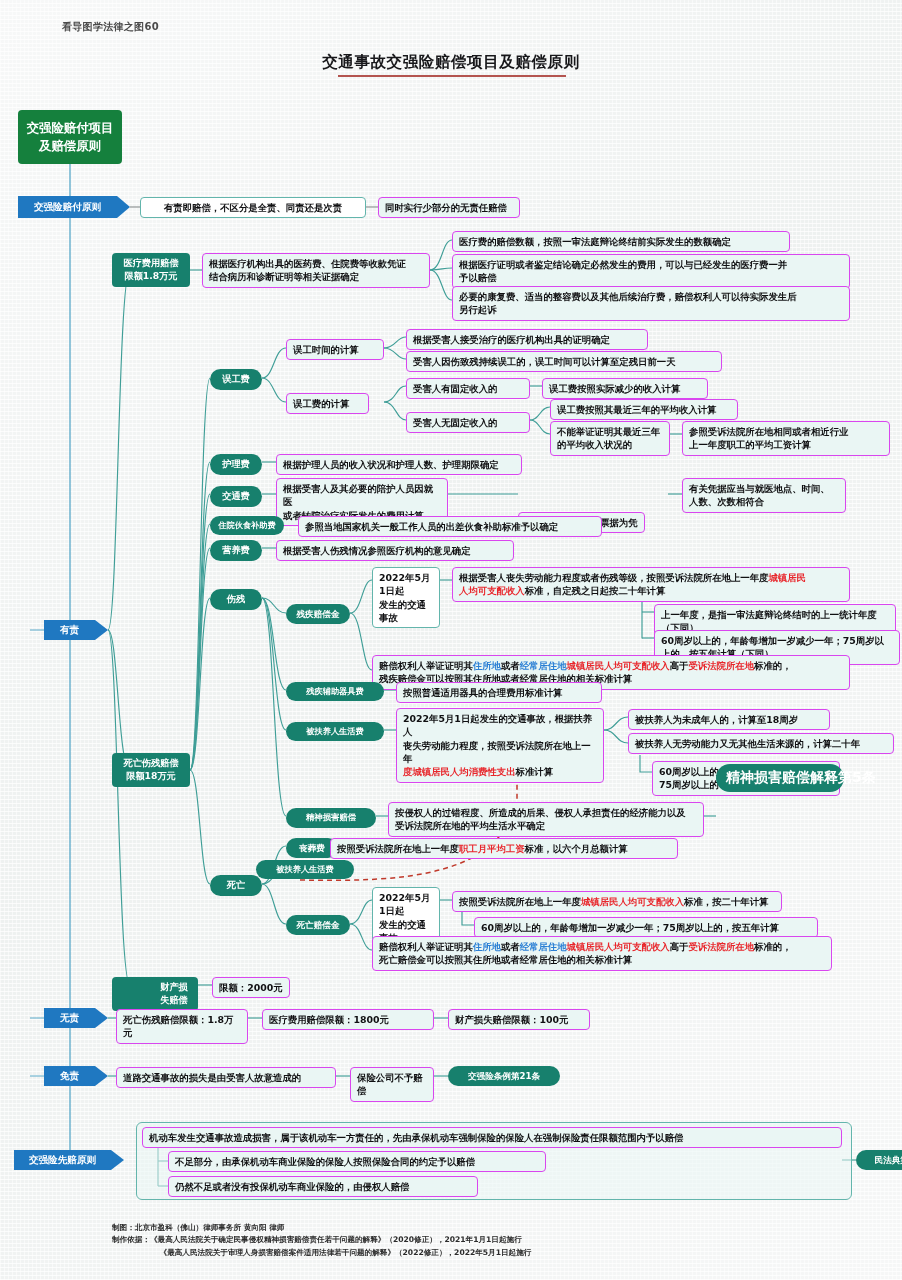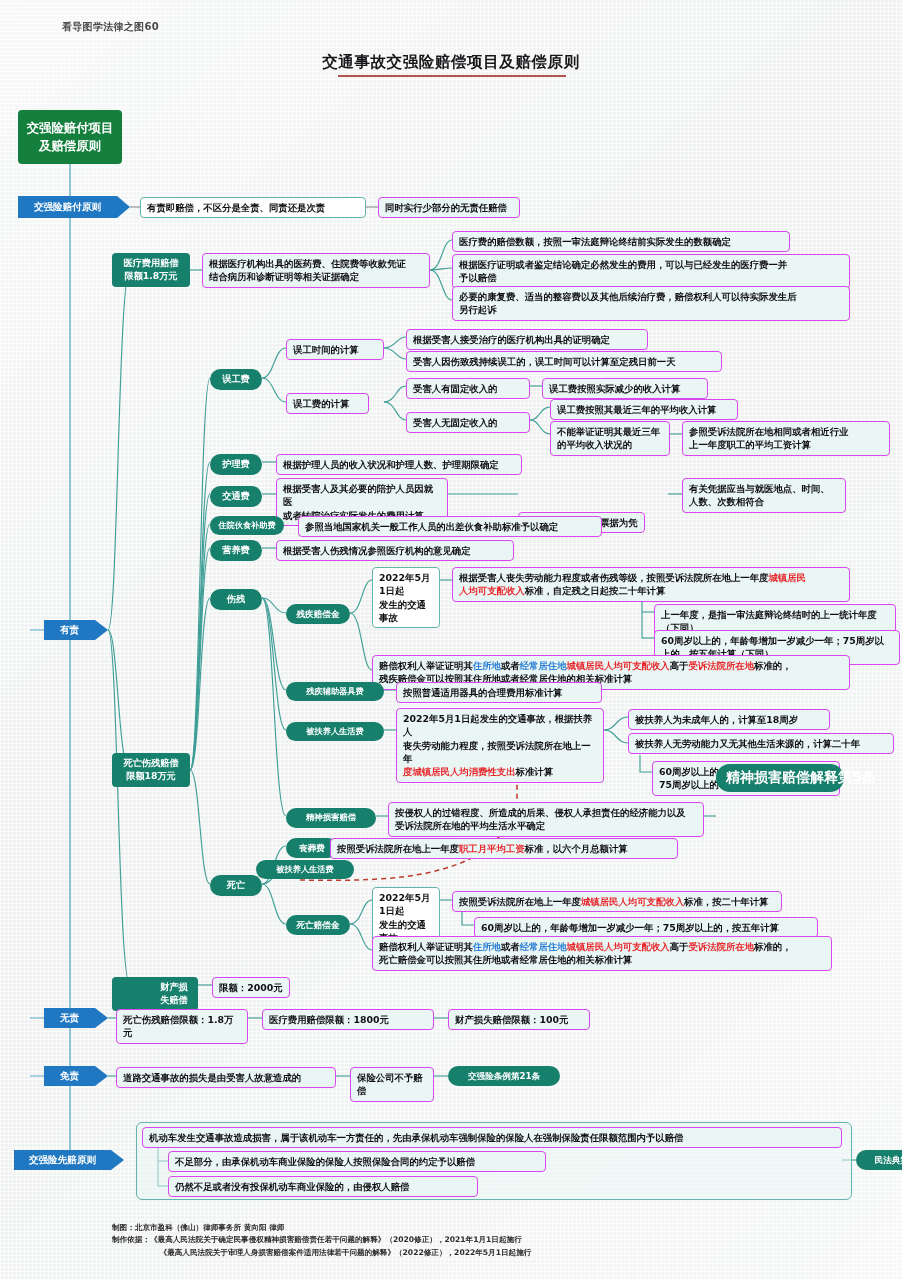--- a/index.html
+++ b/index.html
@@ -221,21 +221,21 @@
 <div class="node bluechev" style="left:44px; top:1008px; width:64px; height:20px;">
   <span>无责</span>
 </div>
 <div class="node bluechev" style="left:44px; top:1066px; width:64px; height:20px;">
   <span>免责</span>
 </div>
 <div class="node bluechev" style="left:14px; top:1150px; width:110px; height:20px;">
   <span>交强险先赔原则</span>
 </div>
 
-<div class="node white" style="left:140px; top:197px; width:226px;">
+<div class="node white" style="left:140px; top:197px; width:226px;text-align:center;">
   <span>有责即赔偿，不区分是全责、同责还是次责</span>
 </div>
 <div class="node mint" style="left:378px; top:197px; width:142px;">
   <span>同时实行少部分的无责任赔偿</span>
 </div>
 
 <div class="node greenpill" style="left:112px; top:253px; width:78px;">
   <span>医疗费用赔偿<br>限额1.8万元</span>
 </div>
 <div class="node mint" style="left:202px; top:253px; width:228px;">

